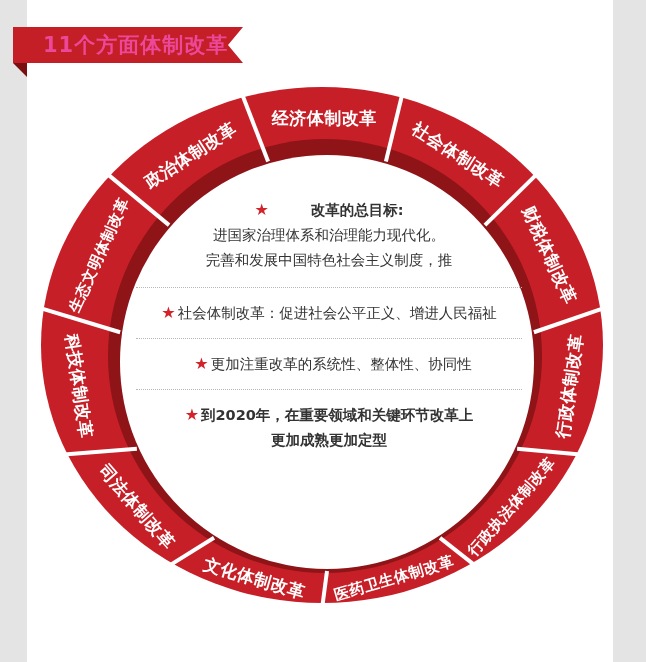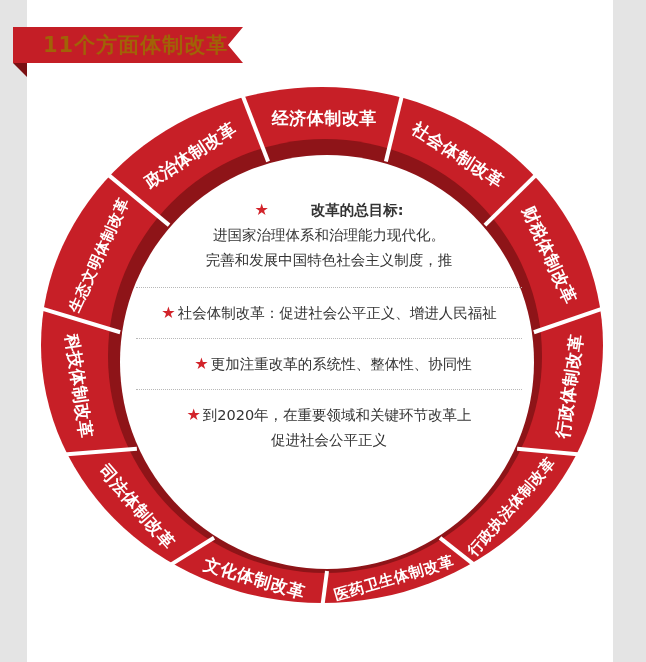--- a/index.html
+++ b/index.html
@@ -2,32 +2,32 @@
 <html><head>
 <meta charset="utf-8">
 <style>
   html, body { margin:0; padding:0; }
   body { width:646px; height:662px; position:relative; overflow:hidden; background:#ffffff;
          font-family:"DejaVu Sans","Liberation Sans",sans-serif; }
   .side-left { position:absolute; left:0; top:0; width:27px; height:662px; background:#e4e4e4; }
   .side-right { position:absolute; left:613px; top:0; width:33px; height:662px; background:#e4e4e4; }
   .banner { position:absolute; left:13px; top:27px; width:230px; height:36px; }
   .banner svg { position:absolute; left:0; top:0; }
-  .banner-text { position:absolute; left:30px; top:4px; font-size:21px; font-weight:bold; color:#a16207;
+  .banner-text { position:absolute; left:30px; top:4px; font-size:21px; font-weight:bold; color:#ec4899;
                  letter-spacing:1px; white-space:nowrap; }
   .wheel { position:absolute; left:0; top:0; }
   .center { position:absolute; left:120px; top:195px; width:418px; }
   .block { text-align:center; color:#333333; font-size:14.5px; line-height:25px; }
   .star { color:#d2232a; font-size:16px; margin-right:2px; }
   .head { font-weight:bold; color:#333;margin-left:40px; }
   .sep { border-top:1px dotted #b8b8b8; margin:0 16px; }
   .b1 { padding-top:2px; padding-bottom:14px; }
   .b2 { padding-top:12px; padding-bottom:12px; }
   .b3 { padding-top:12px; padding-bottom:12px;padding-left:8px; }
-  .b4 { padding-top:12px; }
+  .b4 { padding-top:12px;font-weight:bold; }
   .seglabel { font-size:17px; font-weight:bold; fill:#ffffff; letter-spacing:0.5px; }
 </style>
 </head>
 <body>
 
 <div class="side-left"></div>
 <div class="side-right"></div>
 
 <div class="banner">
   <svg width="230" height="50">
@@ -82,15 +82,15 @@
   <div class="block b2">
     <span class="star">★</span><span>社会体制改革：促进社会公平正义、增进人民福祉</span>
   </div>
   <div class="sep"></div>
   <div class="block b3">
     <span class="star">★</span><span>更加注重改革的系统性、整体性、协同性</span>
   </div>
   <div class="sep"></div>
   <div class="block b4">
     <div><span class="star">★</span><span>到2020年，在重要领域和关键环节改革上</span></div>
-    <div>促进社会公平正义</div>
+    <div>更加成熟更加定型</div>
   </div>
 </div>
 
 </body></html>

